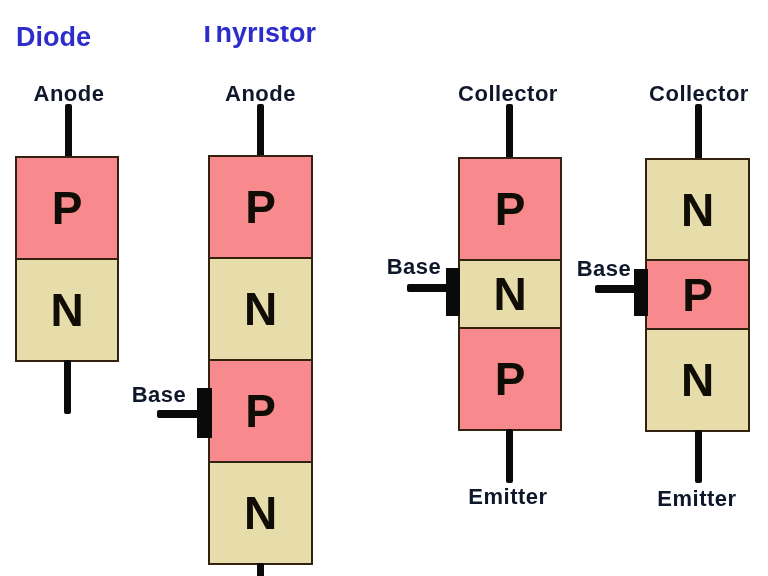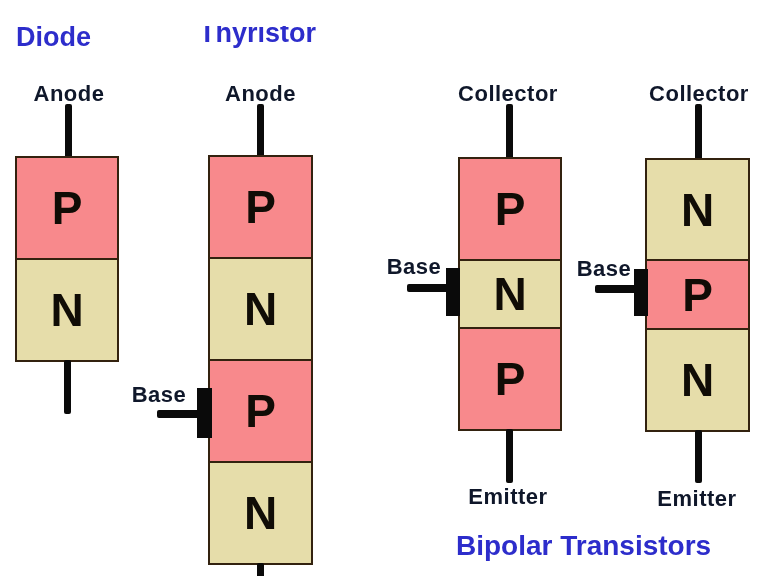--- a/index.html
+++ b/index.html
@@ -143,15 +143,14 @@
   <div class="lead" style="left:695px; top:404px; width:7px; height:53px;"></div>
 
   <div class="term-label center" style="left:641px; top:460px; width:112px;">Emitter</div>
 
   <div class="term-label right" style="left:574px; top:230px; width:60px;">Base</div>
 
   <div class="lead" style="left:595px; top:259px; width:44px; height:8px;"></div>
 
   <div class="lead" style="left:634px; top:243px; width:14px; height:47px; border-radius:0;"></div>
 
-  <div class="heading" style="left:456px; top:504px; font-size:28px;">Bipolar Transistors</div>
 
 </div>
 
 </body></html>

